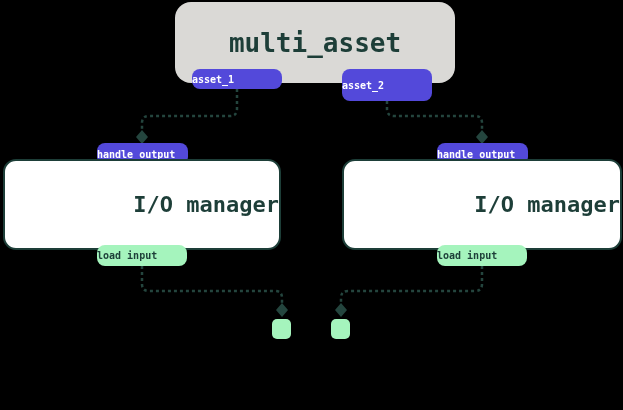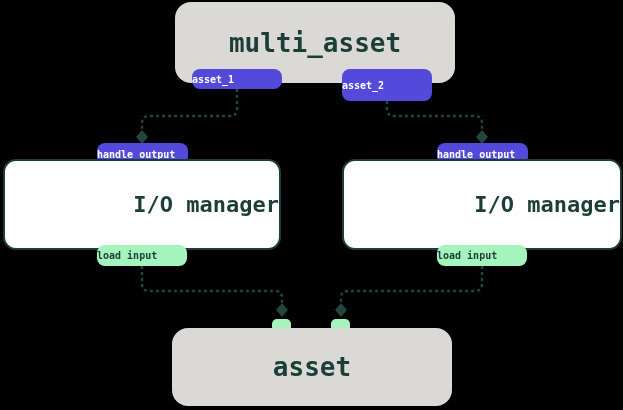--- a/index.html
+++ b/index.html
@@ -137,17 +137,14 @@
   </div>
   <div class="node node-white" id="io-right">
     <span>I/O manager</span>
   </div>
   <div class="badge badge-green" id="badge-load-input-right">
     <span>load input</span>
   </div>
 
   <div class="port-tab" id="port-tab-left"></div>
   <div class="port-tab" id="port-tab-right"></div>
-  <div class="node node-gray" id="asset-node">
-    <span>asset</span>
-  </div>
 
 </div>
 
 </body></html>

